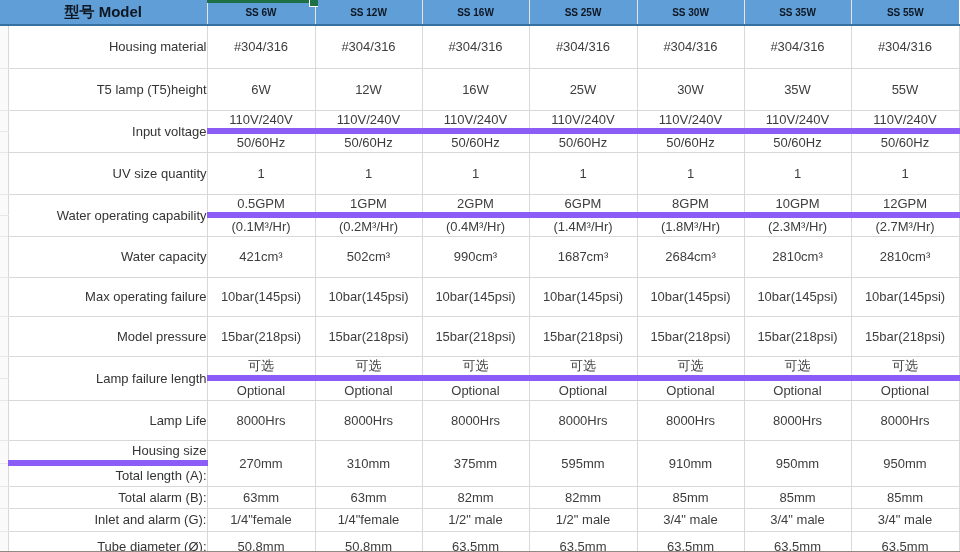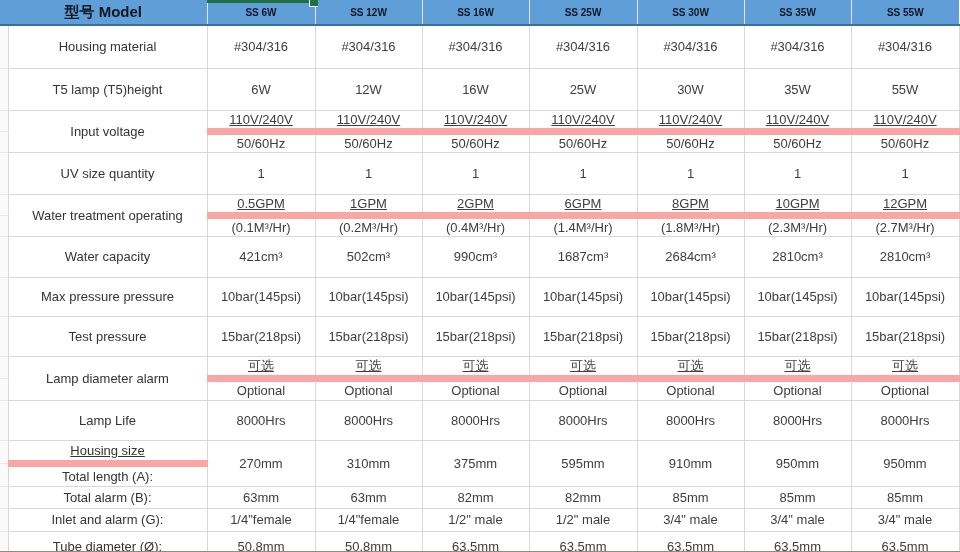--- a/index.html
+++ b/index.html
@@ -17,27 +17,27 @@
     background:#5f9ed6;color:#0e1622;font-size:10px;font-weight:bold;
     border-bottom:2px solid #35709f;border-right:1px solid rgba(0,0,0,0.10);
     height:24px;
   }
   th:last-child{border-right:none;margin-top:12px;}
   th.h-lbl{font-size:15px;}
   td{
     font-size:13px;color:#3d3d3d;background:#ffffff;
     border:1px solid #d8d8d8;
   }
-  td.lbl{color:#343434;}
+  td.lbl{color:#343434;text-align:right;}
   td.strip{
     background:#fafafa;border-top:1px solid #e7e7e7;border-bottom:1px solid #e7e7e7;
     border-left:none;border-right:1px solid #d8d8d8;
   }
-  td.sub1{border-bottom:6px solid #8b5cf6;text-decoration:underline;}
-  td.sub2{border-top:7px solid #fca5a5;}
+  td.sub1{border-bottom:6px solid #8b5cf6;}
+  td.sub2{border-top:1px solid #fca5a5;}
   .sel-line{
     position:absolute;left:207px;top:0;width:110px;height:3px;
     background:#1f7145;z-index:5;
   }
   .sel-handle{
     position:absolute;left:309px;top:0;width:9px;height:7px;
     background:#1f7145;border-left:1px solid #ffffff;border-bottom:1px solid #ffffff;
     z-index:6;box-sizing:border-box;
   }
   .bottom-line{
@@ -130,21 +130,21 @@
     <td>1</td>
     <td>1</td>
     <td>1</td>
     <td>1</td>
     <td>1</td>
     <td>1</td>
   </tr>
 
   <tr style="height:21px">
     <td class="strip"></td>
-    <td class="lbl" rowspan="2">Water treatment operating</td>
+    <td class="lbl" rowspan="2">Water operating capability</td>
     <td class="sub1">0.5GPM</td>
     <td class="sub1">1GPM</td>
     <td class="sub1">2GPM</td>
     <td class="sub1">6GPM</td>
     <td class="sub1">8GPM</td>
     <td class="sub1">10GPM</td>
     <td class="sub1">12GPM</td>
   </tr>
   <tr style="height:21px">
     <td class="strip"></td>
@@ -164,45 +164,45 @@
     <td>502cm³</td>
     <td>990cm³</td>
     <td>1687cm³</td>
     <td>2684cm³</td>
     <td>2810cm³</td>
     <td>2810cm³</td>
   </tr>
 
   <tr style="height:39px">
     <td class="strip"></td>
-    <td class="lbl">Max pressure pressure</td>
+    <td class="lbl">Max operating failure</td>
     <td>10bar(145psi)</td>
     <td>10bar(145psi)</td>
     <td>10bar(145psi)</td>
     <td>10bar(145psi)</td>
     <td>10bar(145psi)</td>
     <td>10bar(145psi)</td>
     <td>10bar(145psi)</td>
   </tr>
 
   <tr style="height:40px">
     <td class="strip"></td>
-    <td class="lbl">Test pressure</td>
+    <td class="lbl">Model pressure</td>
     <td>15bar(218psi)</td>
     <td>15bar(218psi)</td>
     <td>15bar(218psi)</td>
     <td>15bar(218psi)</td>
     <td>15bar(218psi)</td>
     <td>15bar(218psi)</td>
     <td>15bar(218psi)</td>
   </tr>
 
   <tr style="height:22px">
     <td class="strip"></td>
-    <td class="lbl" rowspan="2">Lamp diameter alarm</td>
+    <td class="lbl" rowspan="2">Lamp failure length</td>
     <td class="sub1">可选</td>
     <td class="sub1">可选</td>
     <td class="sub1">可选</td>
     <td class="sub1">可选</td>
     <td class="sub1">可选</td>
     <td class="sub1">可选</td>
     <td class="sub1">可选</td>
   </tr>
   <tr style="height:22px">
     <td class="strip"></td>

